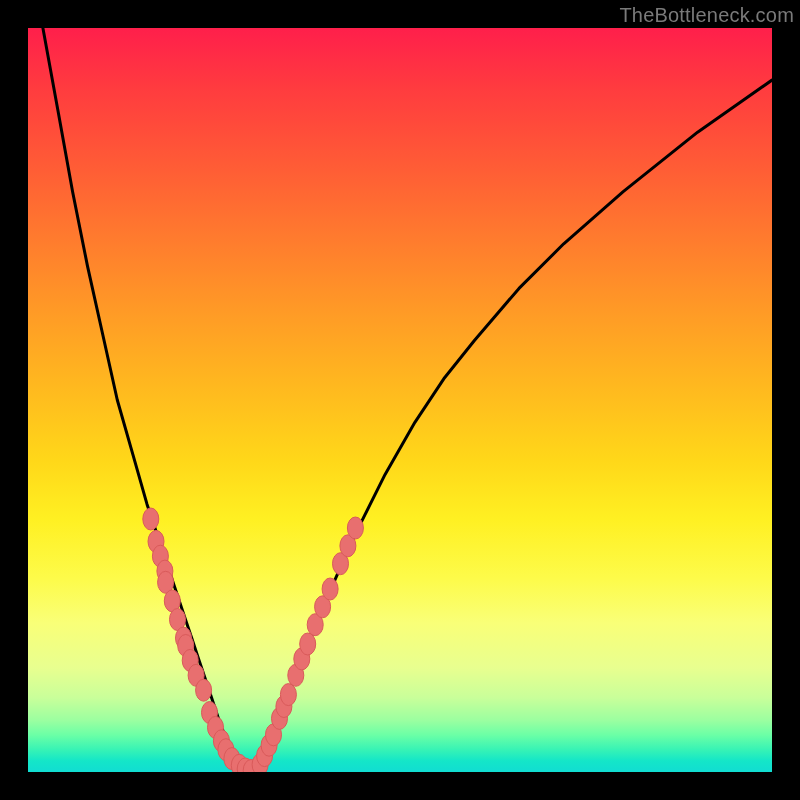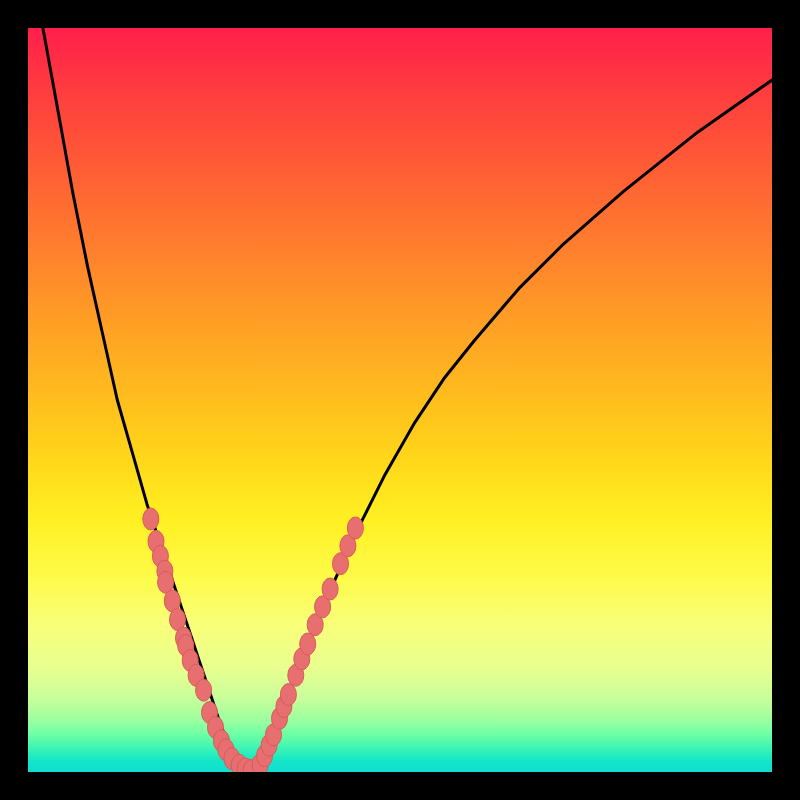--- a/index.html
+++ b/index.html
@@ -105,13 +105,14 @@
           <ellipse cx="279.7" cy="616.0" rx="8" ry="11" fill="#e86f6f" stroke="#d95a5a" stroke-width="1"></ellipse>
           <ellipse cx="287.2" cy="596.7" rx="8" ry="11" fill="#e86f6f" stroke="#d95a5a" stroke-width="1"></ellipse>
           <ellipse cx="294.6" cy="578.8" rx="8" ry="11" fill="#e86f6f" stroke="#d95a5a" stroke-width="1"></ellipse>
           <ellipse cx="302.1" cy="561.0" rx="8" ry="11" fill="#e86f6f" stroke="#d95a5a" stroke-width="1"></ellipse>
           <ellipse cx="312.5" cy="535.7" rx="8" ry="11" fill="#e86f6f" stroke="#d95a5a" stroke-width="1"></ellipse>
           <ellipse cx="319.9" cy="517.8" rx="8" ry="11" fill="#e86f6f" stroke="#d95a5a" stroke-width="1"></ellipse>
           <ellipse cx="327.4" cy="500.0" rx="8" ry="11" fill="#e86f6f" stroke="#d95a5a" stroke-width="1"></ellipse>
         </g>
     </svg>
   </div>
+  <div class="watermark">TheBottleneck.com</div>
 </div>
 
 </body></html>

